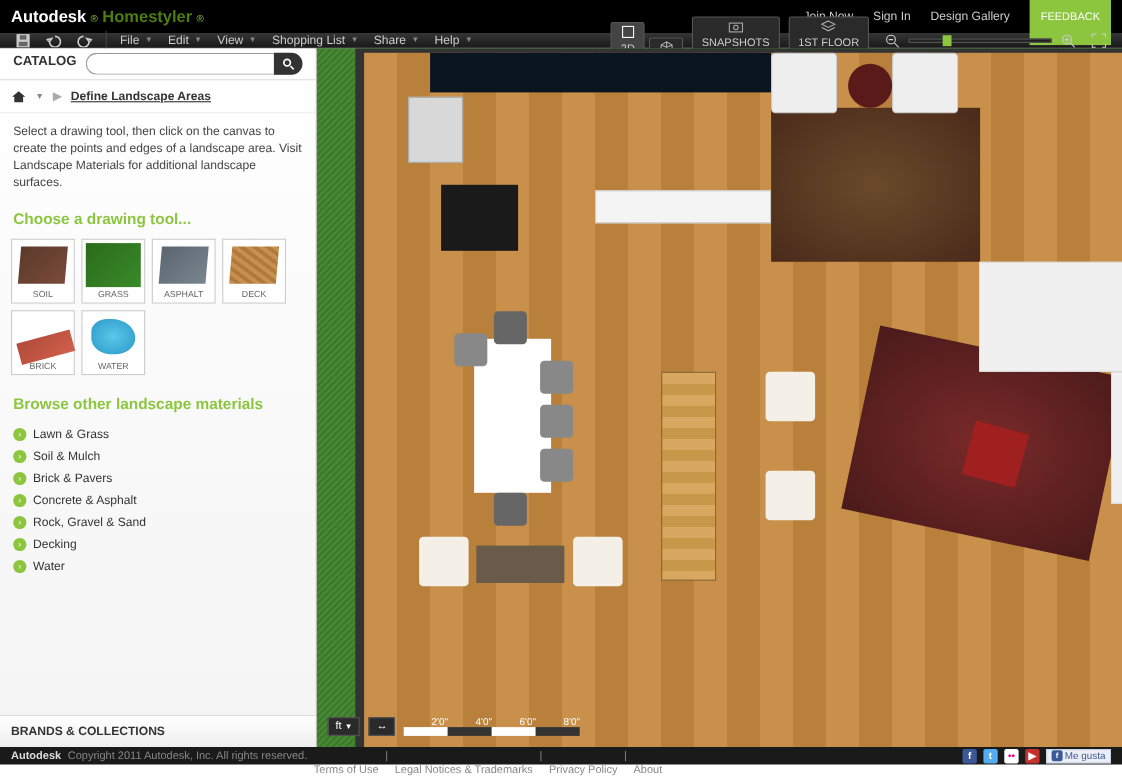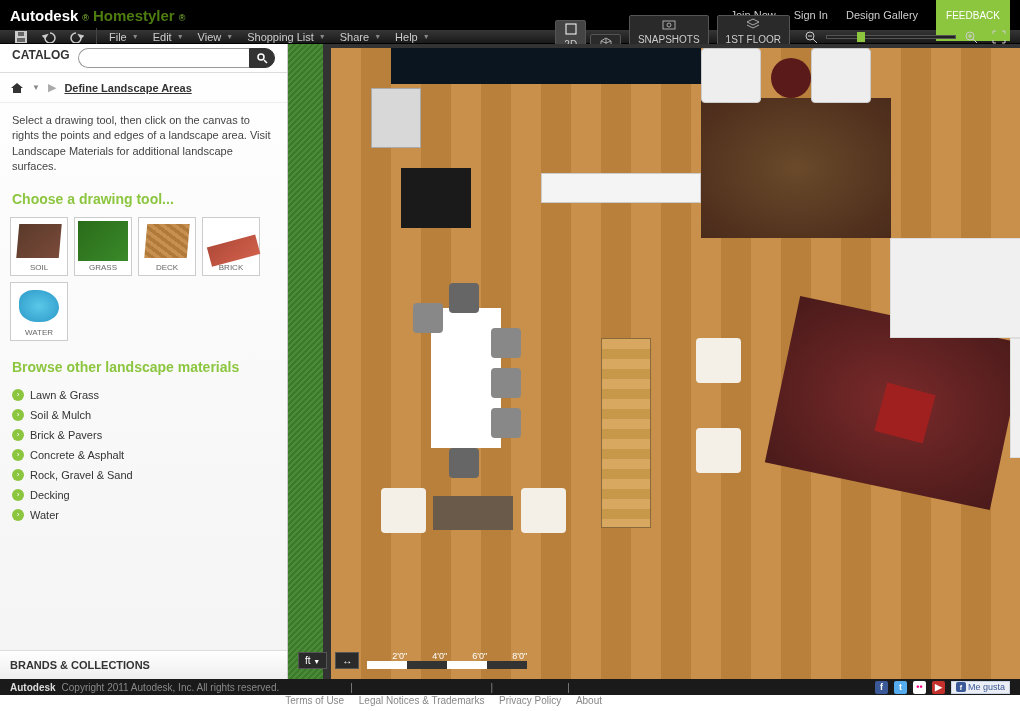--- a/index.html
+++ b/index.html
@@ -235,30 +235,34 @@
     <div class="breadcrumb">
       <span class="home-icon">
         <svg width="14" height="12">
             <path d="M7 1 L13 6 L11 6 L11 11 L3 11 L3 6 L1 6 Z" fill="#333"></path>
           </svg>
       </span>
       <span style="font-size:8px;color:#888;">▼</span>
       <span class="bc-sep">▶</span>
       <span class="bc-current">Define Landscape Areas</span>
     </div>
-    <div class="instructions">Select a drawing tool, then click on the canvas to rights the points and edges of a landscape area. Visit Landscape Materials for additional landscape surfaces.</div>
+    <div class="instructions">Select a drawing tool, then click on the canvas to create the points and edges of a landscape area. Visit Landscape Materials for additional landscape surfaces.</div>
     <div class="section-title">Choose a drawing tool...</div>
     <div class="tool-grid" id="tool-grid">
         <div class="tool-item">
           <div class="tool-swatch sw-soil"></div>
           <div class="tool-label">SOIL</div>
         </div>
         <div class="tool-item">
           <div class="tool-swatch sw-grass"></div>
           <div class="tool-label">GRASS</div>
+        </div>
+        <div class="tool-item">
+          <div class="tool-swatch sw-asphalt"></div>
+          <div class="tool-label">ASPHALT</div>
         </div>
         <div class="tool-item">
           <div class="tool-swatch sw-deck"></div>
           <div class="tool-label">DECK</div>
         </div>
         <div class="tool-item">
           <div class="tool-swatch sw-brick"></div>
           <div class="tool-label">BRICK</div>
         </div>
         <div class="tool-item">

